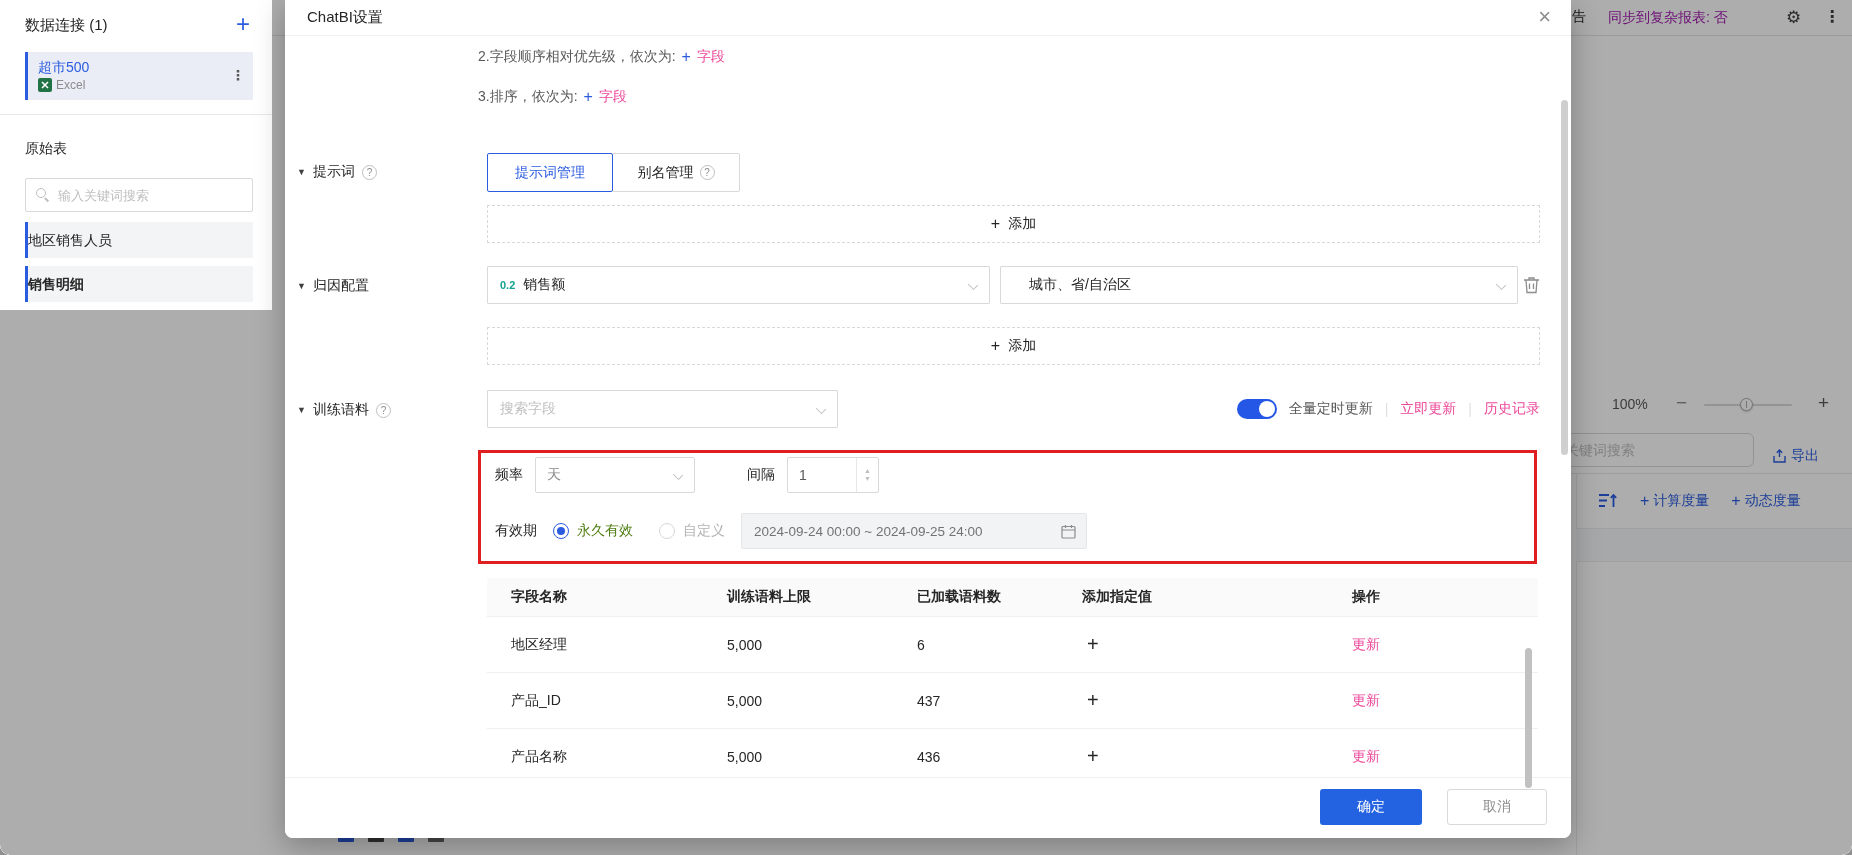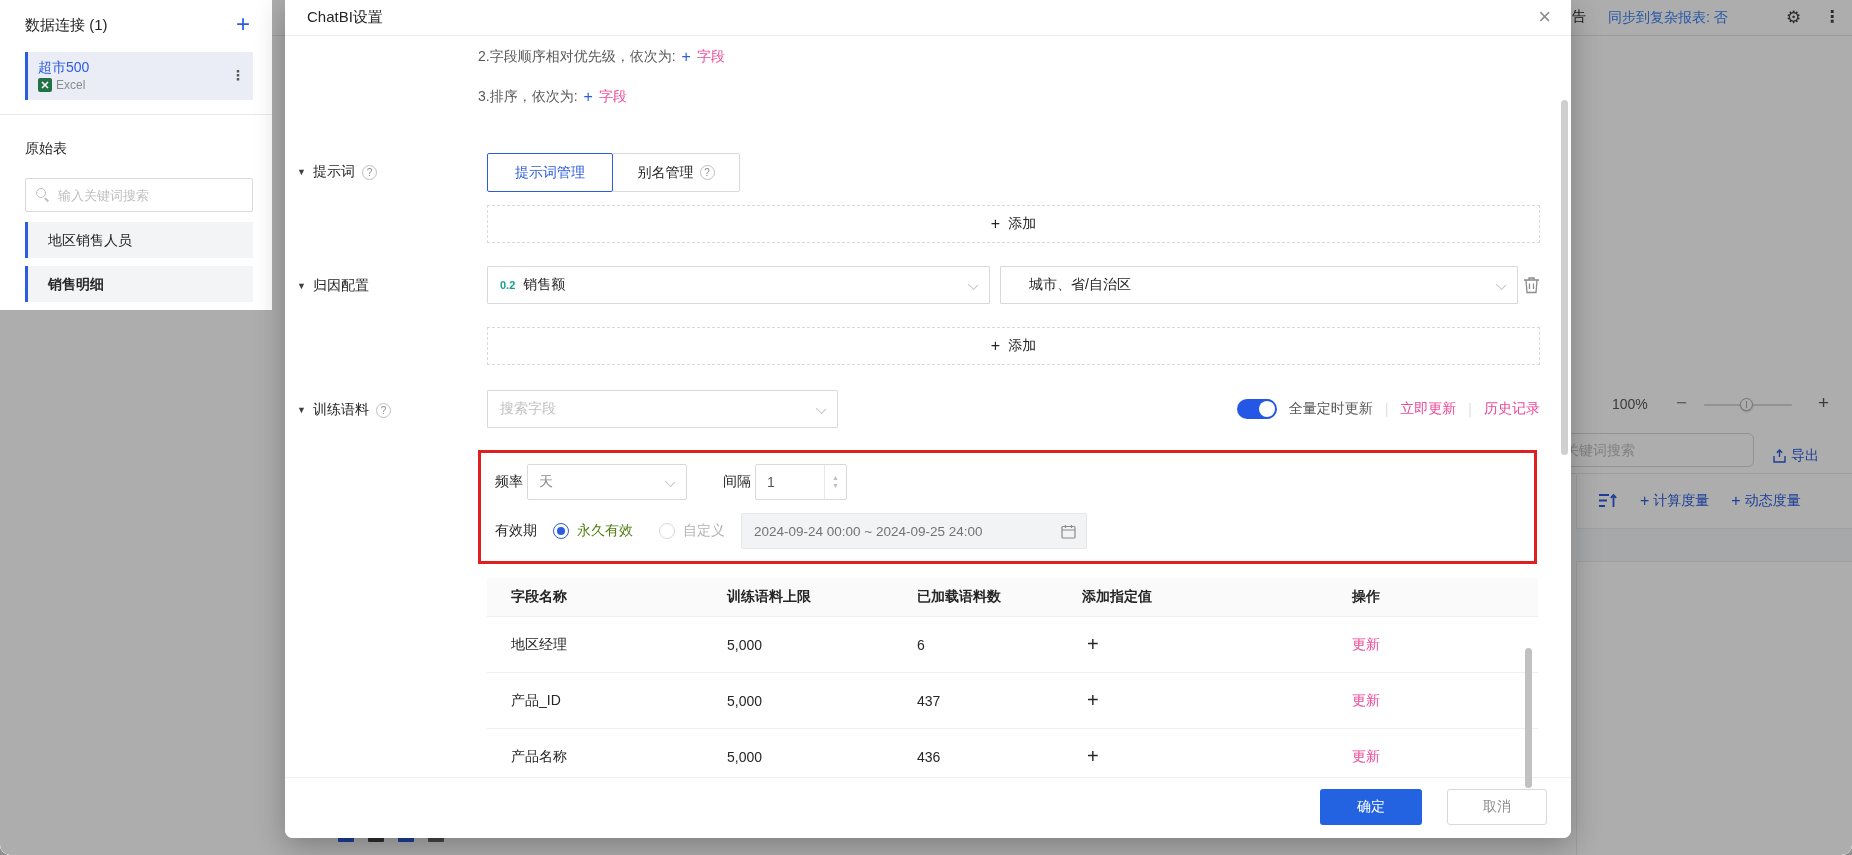--- a/index.html
+++ b/index.html
@@ -4,21 +4,21 @@
 <style>
   * { margin:0; padding:0; box-sizing:border-box; }
   html,body { background:#8f8f8f; }
   body { font-family:"Liberation Sans","DejaVu Sans",sans-serif; }
   .stage { position:relative; width:1852px; height:855px; overflow:hidden; background:#fff; border-radius:0 0 10px 10px; }
 
   
   .base { position:absolute; inset:0; background:#fff; z-index:1; }
   .topbar { position:absolute; left:0; top:0; right:0; height:36px; background:#fff; border-bottom:1px solid #e5e5e5; }
   .tb-partial { position:absolute; left:1572px; top:8px; font-size:14px; color:#262626; }
-  .tb-sync { position:absolute; left:1608px; top:9px; font-size:14px; color:#3b82f6; }
+  .tb-sync { position:absolute; left:1608px; top:9px; font-size:14px; color:#a21caf; }
   .tb-gear { position:absolute; left:1786px; top:7px; font-size:17px; color:#404040; cursor:pointer; }
   .tb-more { position:absolute; left:1824px; top:7px; font-size:16px; color:#404040; font-weight:bold; cursor:pointer; }
   .zoom-label { position:absolute; left:1612px; top:396px; font-size:14px; color:#595959; }
   .zoom-minus { position:absolute; left:1676px; top:392px; font-size:19px; color:#8c8c8c; cursor:pointer; }
   .zoom-track { position:absolute; left:1704px; top:404px; width:88px; height:2px; background:#d9d9d9; border-radius:1px; }
   .zoom-knob { position:absolute; left:1740px; top:398px; width:13px; height:13px; border-radius:50%; background:#fff; border:1px solid #adadad; box-shadow:0 1px 2px rgba(0,0,0,.2); cursor:pointer; }
   .zoom-knob::after { content:""; position:absolute; left:5px; top:2px; width:1px; height:7px; background:#adadad; }
   .zoom-plus { position:absolute; left:1818px; top:392px; font-size:19px; color:#595959; cursor:pointer; }
   .bg-search { position:absolute; left:1540px; top:433px; width:214px; height:34px; border:1px solid #d9d9d9; border-radius:6px; background:#fff; font-size:14px; color:#595959; padding:0 10px; outline:none; }
   .bg-search::placeholder { color:#bfbfbf; }
@@ -43,21 +43,21 @@
   .sb-conn-name { font-size:14px; color:#2b5ce0; line-height:17px; }
   .sb-conn-type { display:flex; align-items:center; gap:4px; margin-top:2px; font-size:12px; color:#8c8c8c; }
   .sb-conn-more { position:absolute; right:8px; top:15px; font-size:14px; color:#595959; font-weight:bold; letter-spacing:0; cursor:pointer; }
   .sb-divider { position:absolute; left:0; top:114px; width:272px; border-top:1px solid #e8e8e8; }
   .sb-raw { position:absolute; left:25px; top:140px; font-size:14px; color:#262626; }
   .sb-search { position:absolute; left:25px; top:178px; width:228px; height:34px; border:1px solid #d9d9d9; border-radius:2px; background:#fff; }
   .sb-search input { position:absolute; left:32px; top:0; width:190px; height:32px; border:0; outline:none; font-size:13px; color:#595959; background:transparent; }
   .sb-search input::placeholder { color:#bfbfbf; }
   .mag { position:absolute; left:10px; top:9px; width:10px; height:10px; border:1.5px solid #bfbfbf; border-radius:50%; }
   .mag::after { content:""; position:absolute; left:8px; top:8px; width:5px; height:1.5px; background:#bfbfbf; transform:rotate(45deg); transform-origin:left center; }
-  .sb-item { position:absolute; left:25px; width:228px; height:36px; background:#f3f4f6; border-left:3px solid #2b5ce0; line-height:36px; padding-left:20px; font-size:14px; color:#262626; cursor:pointer; }
+  .sb-item { position:absolute; left:25px; width:228px; height:36px; background:#f3f4f6; border-left:3px solid #2b5ce0; line-height:36px; padding-left:0; font-size:14px; color:#262626; cursor:pointer; }
 
   
   .modal { position:absolute; left:285px; top:0; width:1286px; height:838px; background:#fff; z-index:10; border-radius:0 0 8px 8px; box-shadow:0 8px 30px rgba(0,0,0,.28); }
   .m-header { position:absolute; left:0; top:0; right:0; height:36px; border-bottom:1px solid #f0f0f0; }
   .m-title { position:absolute; left:22px; top:8px; font-size:15px; color:#262626; }
   .m-close { position:absolute; right:14px; top:2px; font-size:22px; color:#8c8c8c; cursor:pointer; padding:2px 6px; }
   .m-scroll { position:absolute; right:3px; top:100px; width:7px; height:355px; background:#cfcfcf; border-radius:4px; cursor:pointer; }
 
   .step-line { position:absolute; left:193px; font-size:14px; color:#595959; display:flex; align-items:center; gap:6px; }
   .blue-link { color:#ec4899; cursor:pointer; }
@@ -275,21 +275,21 @@
     <div class="corpus-right">
       <span class="toggle"></span>
       <span style="color:#595959;">全量定时更新</span>
       <span class="vsep">|</span>
       <span class="blue-link">立即更新</span>
       <span class="vsep">|</span>
       <span class="blue-link">历史记录</span>
     </div>
 
     <div class="redbox">
-      <div class="rb-row" style="top:11px; gap:4px;justify-content:center;">
+      <div class="rb-row" style="top:4px; gap:12px;justify-content:center;">
         <span class="rb-label">频率</span>
         <span class="rb-select">
           <span>天</span>
           <span class="chev"></span>
         </span>
         <span style="width:28px;"></span>
         <span class="rb-label">间隔</span>
         <span class="num-input">
           <span>1</span>
           <span class="spin">

